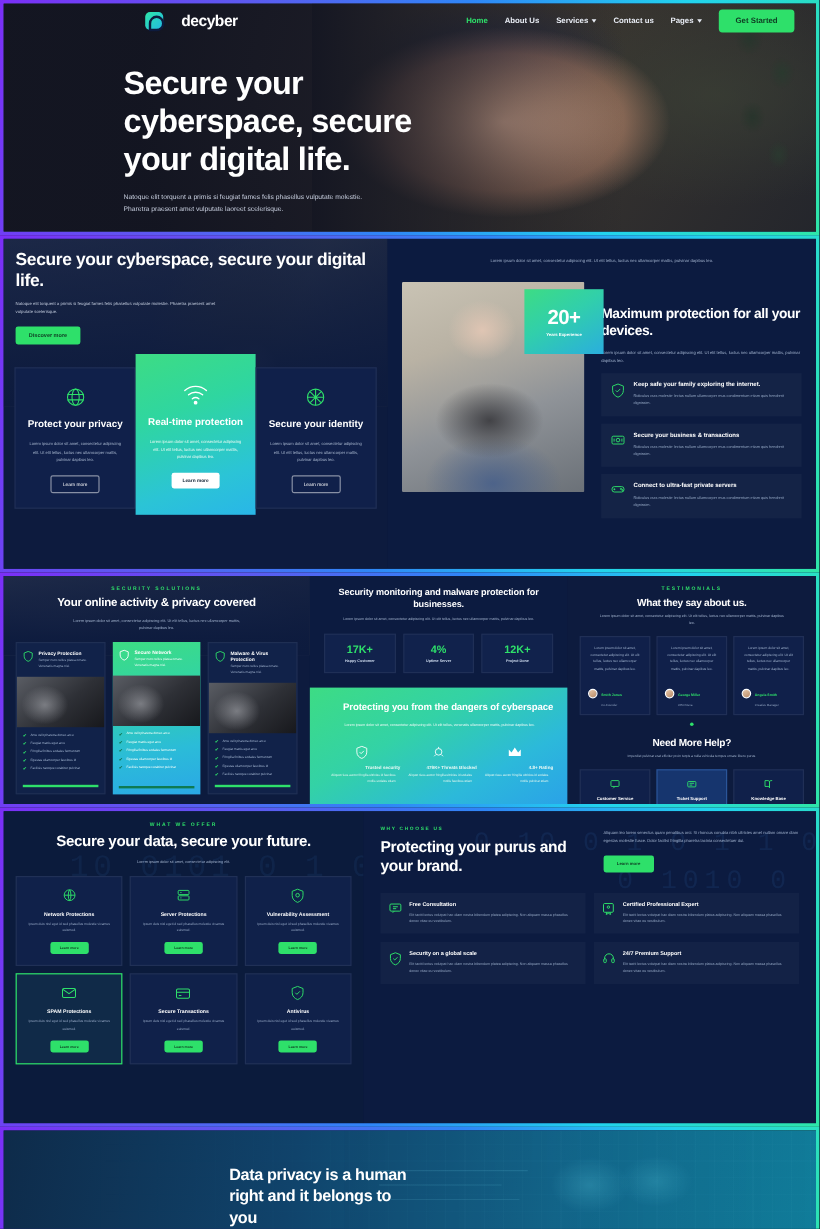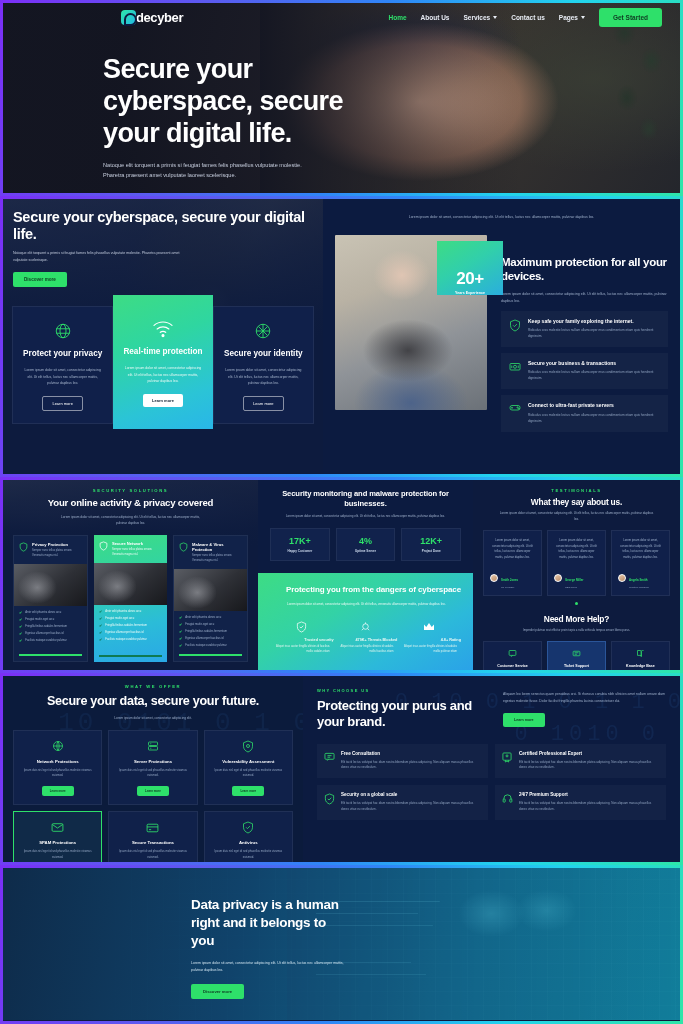--- a/index.html
+++ b/index.html
@@ -35,21 +35,21 @@
     background:linear-gradient(90deg,rgba(20,22,34,.98) 0%,rgba(20,22,34,.55) 30%,rgba(20,22,34,0) 62%); }
   .hero-plant { position:absolute; right:2%; top:4%; width:16%; height:82%;
     background:
       radial-gradient(ellipse 24% 12% at 30% 14%, rgba(38,54,44,.9) 0%, rgba(0,0,0,0) 70%),
       radial-gradient(ellipse 22% 12% at 70% 32%, rgba(40,58,46,.85) 0%, rgba(0,0,0,0) 70%),
       radial-gradient(ellipse 22% 12% at 34% 56%, rgba(36,52,42,.8) 0%, rgba(0,0,0,0) 70%),
       radial-gradient(ellipse 20% 11% at 66% 76%, rgba(42,60,48,.8) 0%, rgba(0,0,0,0) 70%);
     opacity:.95; }
 
   .nav { position:relative; z-index:5; display:flex; align-items:center; height:29px; padding:0 18px 0 118px; }
-  .brand { display:flex; align-items:flex-start; gap:0; }
+  .brand { display:flex; align-items:flex-start; gap:15px; }
   .brand-mark { width:15px; height:15px; border-radius:4px; background:linear-gradient(135deg,#2ee6a8,#22b8e6); position:relative; }
   .brand-mark:before{ content:""; position:absolute; left:3px; top:3px; width:9px; height:9px;
     border:2px solid #0d1b3e; border-radius:50% 50% 50% 0; }
   .brand-name { font-size:13px; font-weight:700; letter-spacing:-.4px; }
   .nav-links { display:flex; align-items:center; gap:14px; margin-left:auto; }
   .nav-link { font-size:6.5px; font-weight:700; color:#e8ecf4; display:flex; align-items:center; gap:3px; cursor:pointer; }
   .nav-link.active { color:#2ee06a; }
   .caret { width:0;height:0;border-left:2.4px solid transparent;border-right:2.4px solid transparent;border-top:3px solid currentColor; }
   .btn-get { background:#2ee06a; color:#0f3d23; font-size:6.5px; font-weight:700; padding:6px 14px; border-radius:3px; border:none; cursor:pointer; }
 
@@ -94,21 +94,21 @@
   .s2r-main { display:flex; gap:14px; margin-top:14px; }
   .s2r-imgwrap { position:relative; width:152px; }
   .s2r-img { width:152px; height:175px; position:relative; overflow:hidden; border-radius:1px;
     background:
       radial-gradient(ellipse 26% 20% at 44% 23%, rgba(225,198,180,.95) 0%, rgba(205,175,158,0) 72%),
       radial-gradient(ellipse 40% 24% at 48% 66%, rgba(62,62,66,.95) 0%, rgba(50,50,56,0) 74%),
       radial-gradient(ellipse 50% 30% at 50% 96%, rgba(72,96,138,.9) 0%, rgba(60,80,120,0) 75%),
       linear-gradient(160deg,#c9c3b4 0%,#b9b2a4 30%,#8f9398 62%,#6b7178 100%); }
   .badge20 { position:absolute; right:-16px; top:6px; width:66px; height:54px;
     background:linear-gradient(150deg,#3ddc84 0%,#31cfab 45%,#2aaede 100%);
-    display:flex; flex-direction:column; align-items:center; justify-content:flex-end; }
+    display:flex; flex-direction:column; align-items:center; justify-content:center; }
   .badge20 .n { font-size:17px; font-weight:700; letter-spacing:-.5px; }
   .badge20 .l { font-size:3.6px; font-weight:700; margin-top:2px; }
   .s2r-right { flex:1; padding-top:20px; }
   .s2r-h2 { font-size:11.5px; line-height:1.25; font-weight:700; letter-spacing:-.3px; }
   .s2r-p { margin-top:7px; font-size:3.5px; line-height:2; color:#9fb0cb; }
   .feat { display:flex; gap:7px; background:rgba(255,255,255,.035); padding:7px 8px; margin-top:6px; }
   .feat-ico { width:12px; flex:0 0 12px; padding-top:1px; }
   .feat-t { font-size:5px; font-weight:700; line-height:1.5; }
   .feat-p { margin-top:3px; font-size:3.2px; line-height:1.85; color:#8fa2bf; }
 
@@ -174,21 +174,21 @@
   .dot { width:3px; height:3px; border-radius:50%; background:#2ee06a; margin:6px auto 0; }
   .s3c-h2 { font-size:8.4px; font-weight:700; text-align:center; margin-top:9px; letter-spacing:-.2px; }
   .s3c-sub2 { margin:4px auto 0; font-size:2.8px; line-height:1.9; text-align:center; color:#9fb0cb; max-width:165px; }
   .hcards { display:flex; gap:5px; margin-top:7px; }
   .hcard { flex:1; background:#10204a; border:1px solid rgba(255,255,255,.07); padding:7px 5px 6px; text-align:center; }
   .hcard.active { background:#16356e; border-color:rgba(90,160,255,.3); }
   .hcard-ico { height:10px; display:flex; align-items:center; justify-content:center; }
   .hcard-t { margin-top:5px; font-size:3.6px; font-weight:700; }
 
   
-  .s4 { height:186px; }
+  .s4 { height:260px; }
   .s4a { width:300px; background:#0b1b3c; position:relative; overflow:hidden; padding:8px 10px 0; }
   .s4a:before{ content:"10 0101 0 1 0"; position:absolute; right:-10px; top:32px; font-family:"Liberation Mono", monospace;
     font-size:26px; color:rgba(60,120,200,.10); letter-spacing:4px; white-space:nowrap; }
   .s4a-h { font-size:12.6px; font-weight:700; text-align:center; line-height:1.25; margin-top:5px; letter-spacing:-.3px; }
   .s4a-sub { margin:6px auto 0; font-size:3.2px; text-align:center; color:#9fb0cb; }
   .grid6 { display:grid; grid-template-columns:repeat(3,1fr); gap:6px; margin-top:10px; position:relative; z-index:2; }
   .g6 { background:#10214a; border:1px solid rgba(255,255,255,.07); padding:9px 5px 8px; text-align:center; }
   .g6.sel { border-color:#2ee06a; background:#102a48; }
   .g6-ico { height:13px; display:flex; align-items:center; justify-content:center; }
   .g6-t { margin-top:6px; font-size:4.3px; font-weight:700; }

